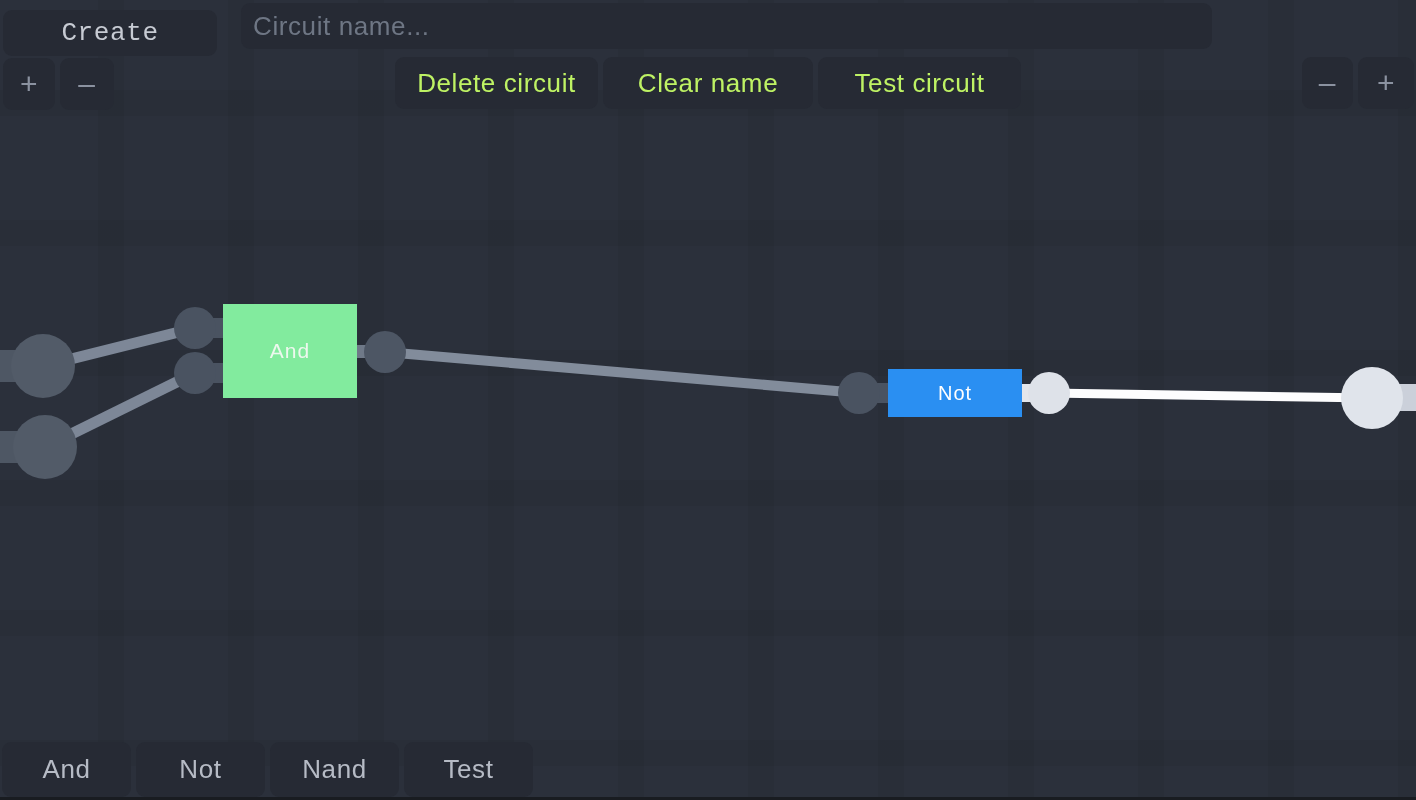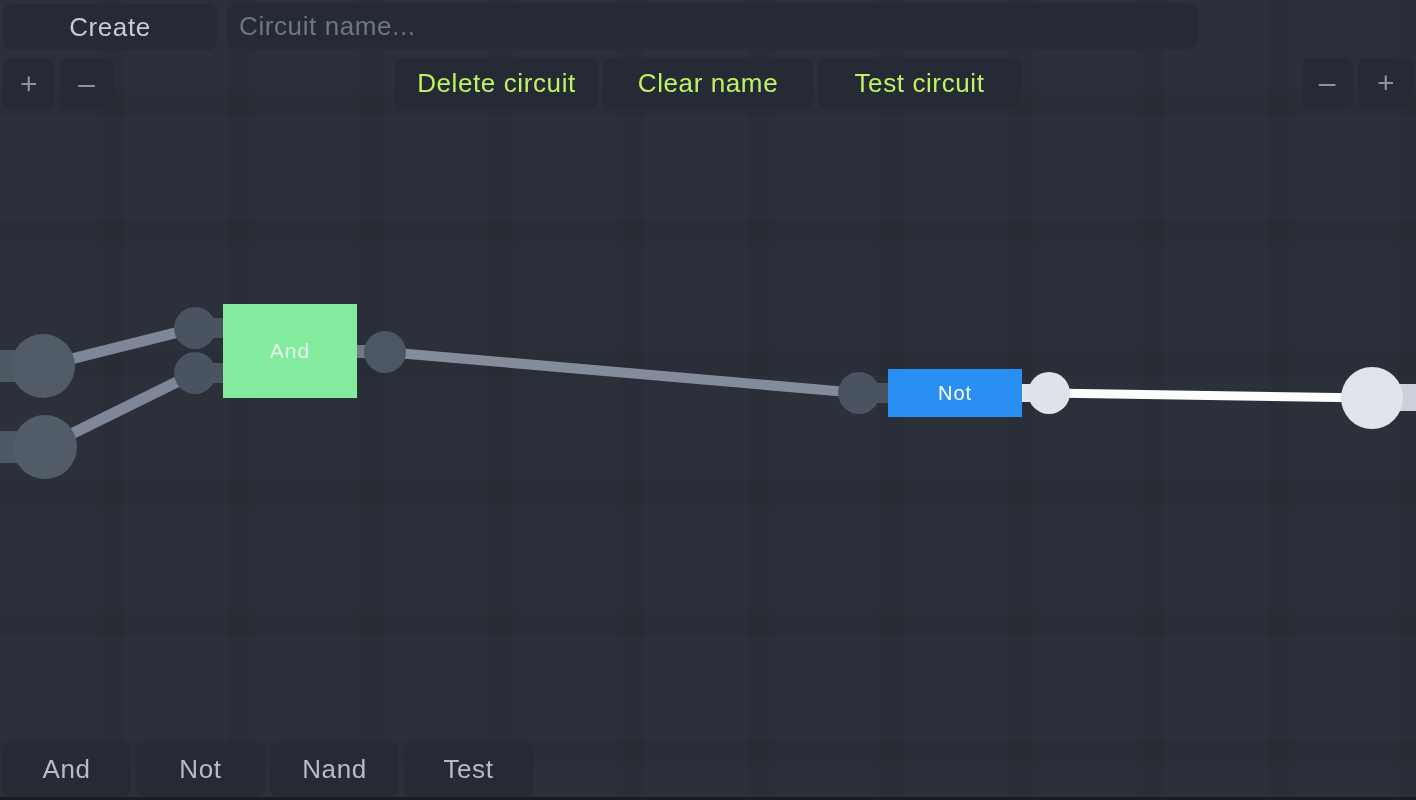--- a/index.html
+++ b/index.html
@@ -57,23 +57,23 @@
       <circle cx="385" cy="352" r="21" fill="#4d5664"></circle>
       <circle cx="859" cy="393" r="21" fill="#4a5361"></circle>
       <circle cx="1049" cy="393" r="21" fill="#dee2e9"></circle>
       <circle cx="1372" cy="398" r="31" fill="#e0e4eb"></circle>
       <rect x="223" y="304" width="134" height="94" fill="#82eb9e"></rect>
       <text x="290" y="358.35" fill="#edf8ee" font-size="21" text-anchor="middle" letter-spacing="1">And</text>
       <rect x="888" y="369" width="134" height="48" fill="#2a8ff2"></rect>
       <text x="955" y="400" fill="#ffffff" font-size="20" text-anchor="middle" letter-spacing="1">Not</text>
     </svg>
 
-  <button class="btn bright" style="left:3px;top:4px;width:214px;height:46px;">Create</button>
+  <button class="btn bright" style="left:3px;top:10px;width:214px;height:46px;font-family:Liberation Mono, monospace;">Create</button>
 
-  <input class="name-input" style="left: 227px; top: 3px; width: 971px; height: 46px;" placeholder="Circuit name...">
+  <input class="name-input" style="left: 241px; top: 3px; width: 971px; height: 46px;" placeholder="Circuit name...">
 
 
   <button class="btn zoom" style="left:3px;top:58px;width:52px;height:52px;">+</button>
   <button class="btn zoom" style="left:60px;top:58px;width:54px;height:52px;">–</button>
 
   <button class="btn dim" style="left:395px;top:57px;width:203px;height:52px;">Delete circuit</button>
   <button class="btn dim" style="left:603px;top:57px;width:210px;height:52px;">Clear name</button>
   <button class="btn dim" style="left:818px;top:57px;width:203px;height:52px;">Test circuit</button>
 
   <button class="btn zoom" style="left:1302px;top:57px;width:51px;height:52px;">–</button>

